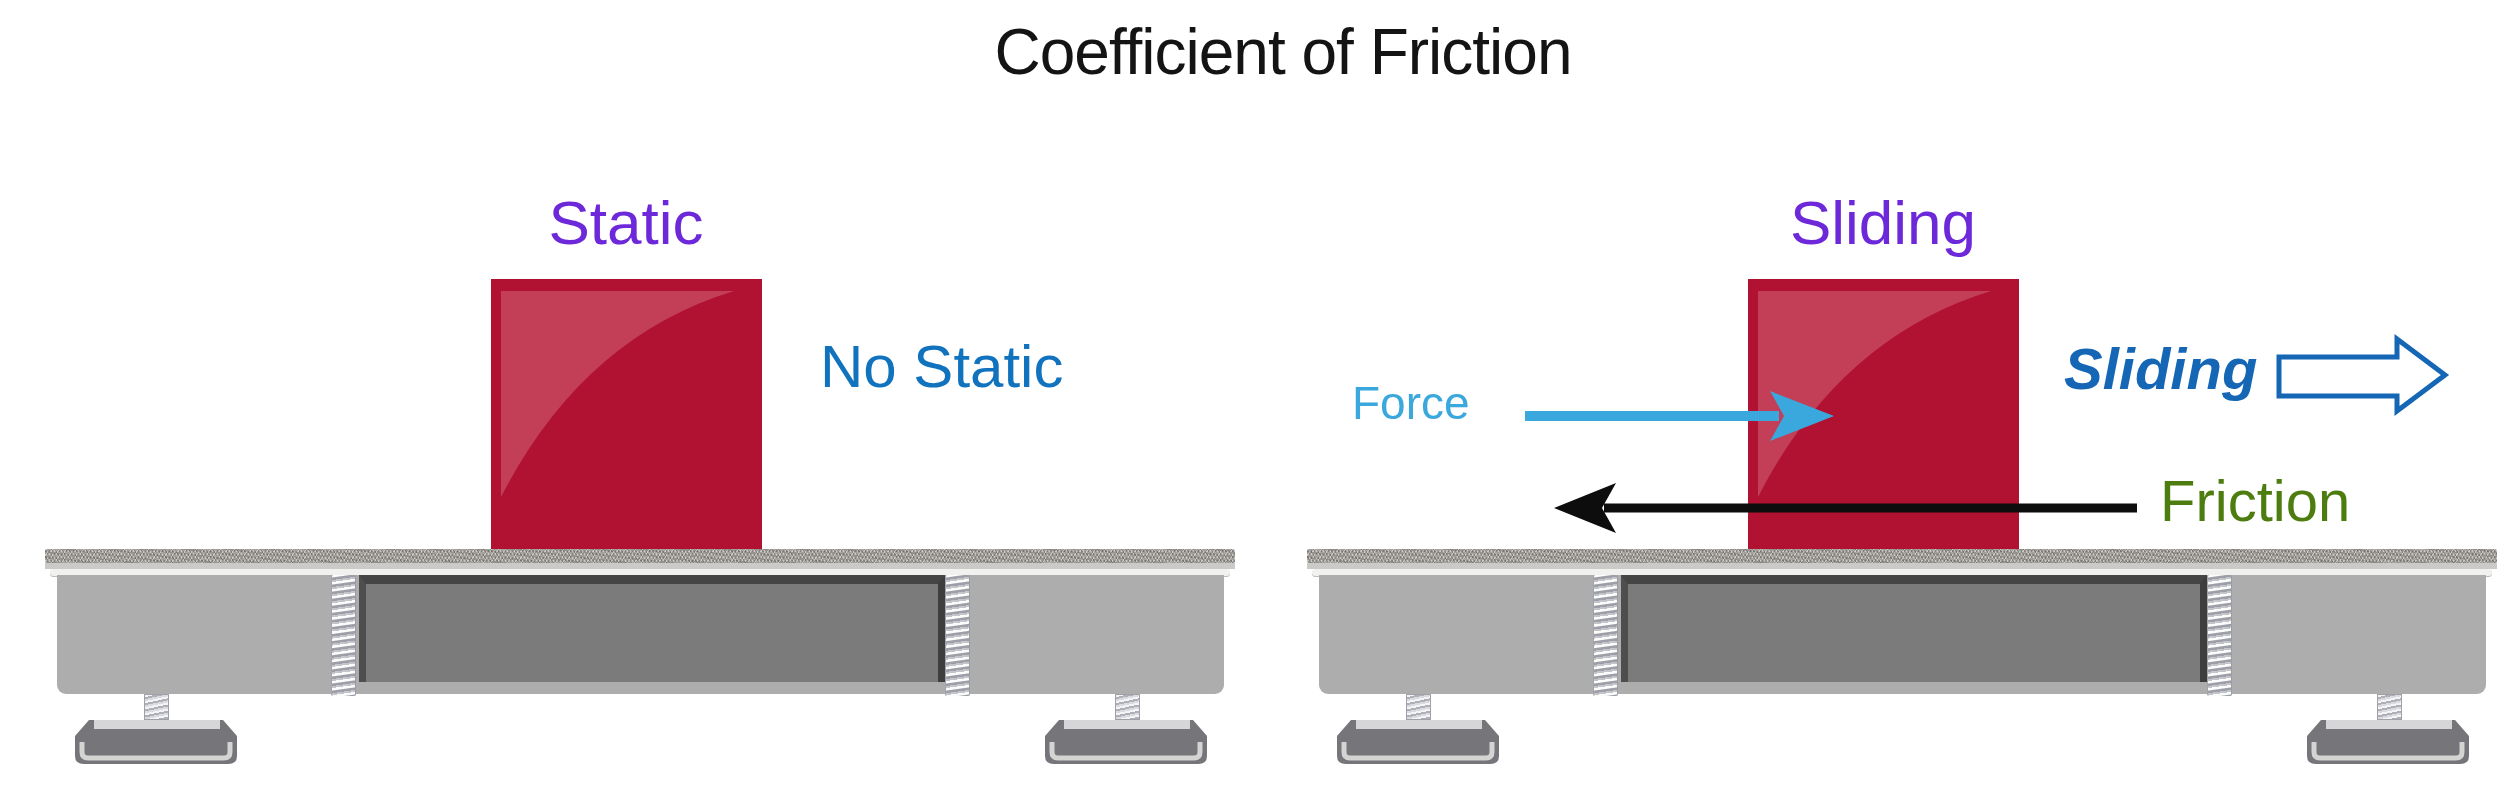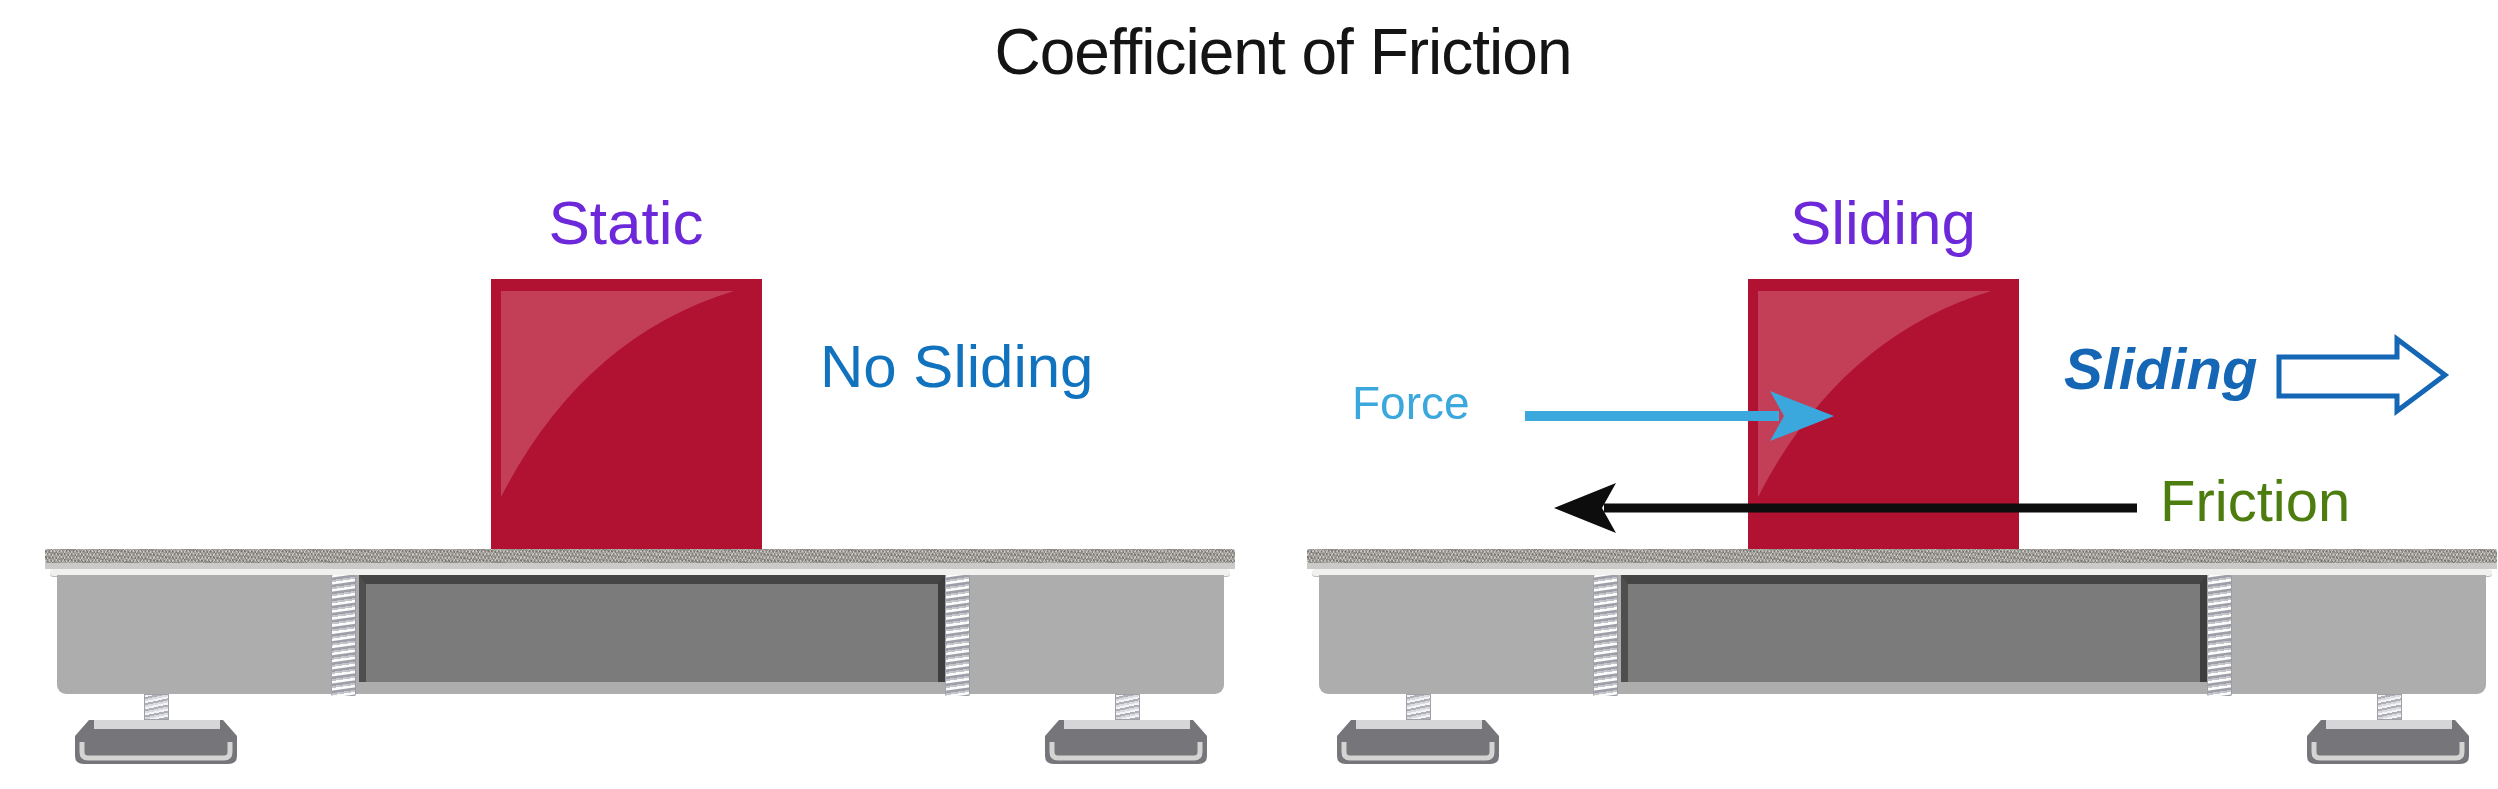--- a/index.html
+++ b/index.html
@@ -128,21 +128,21 @@
     </svg>
   </div>
 
   <div class="block b-sliding">
     <svg width="271" height="270" viewBox="0 0 271 270">
       <rect x="0" y="0" width="271" height="270" fill="#B11231"></rect>
       <path d="M243 12 Q92 58 10 218 L10 12 Z" fill="#C23F57"></path>
     </svg>
   </div>
 
-  <div class="txt no-motion" style="left:798px;top:337px;">No Sliding</div>
+  <div class="txt no-motion" style="left:798px;top:337px;">No Static</div>
 
   <div class="txt force-label" style="left:1330px;top:380px;">Force</div>
   <svg class="arrow-svg force-arrow" width="330" height="62" viewBox="0 0 330 62">
     <line x1="8" y1="31" x2="262" y2="31" stroke="#3AA8DC" stroke-width="10"></line>
     <polygon points="253,6 317,31 253,56 267,31" fill="#3AA8DC"></polygon>
   </svg>
 
   <div class="txt motion-label" style="left:2042px;top:340px;">Sliding</div>
   <svg class="arrow-svg motion-arrow" width="180" height="86" viewBox="0 0 180 86">
     <path d="M7 25 H125 V7 L173 43 L125 79 V64 H7 Z" fill="#ffffff" stroke="#1567B5" stroke-width="5"></path>

